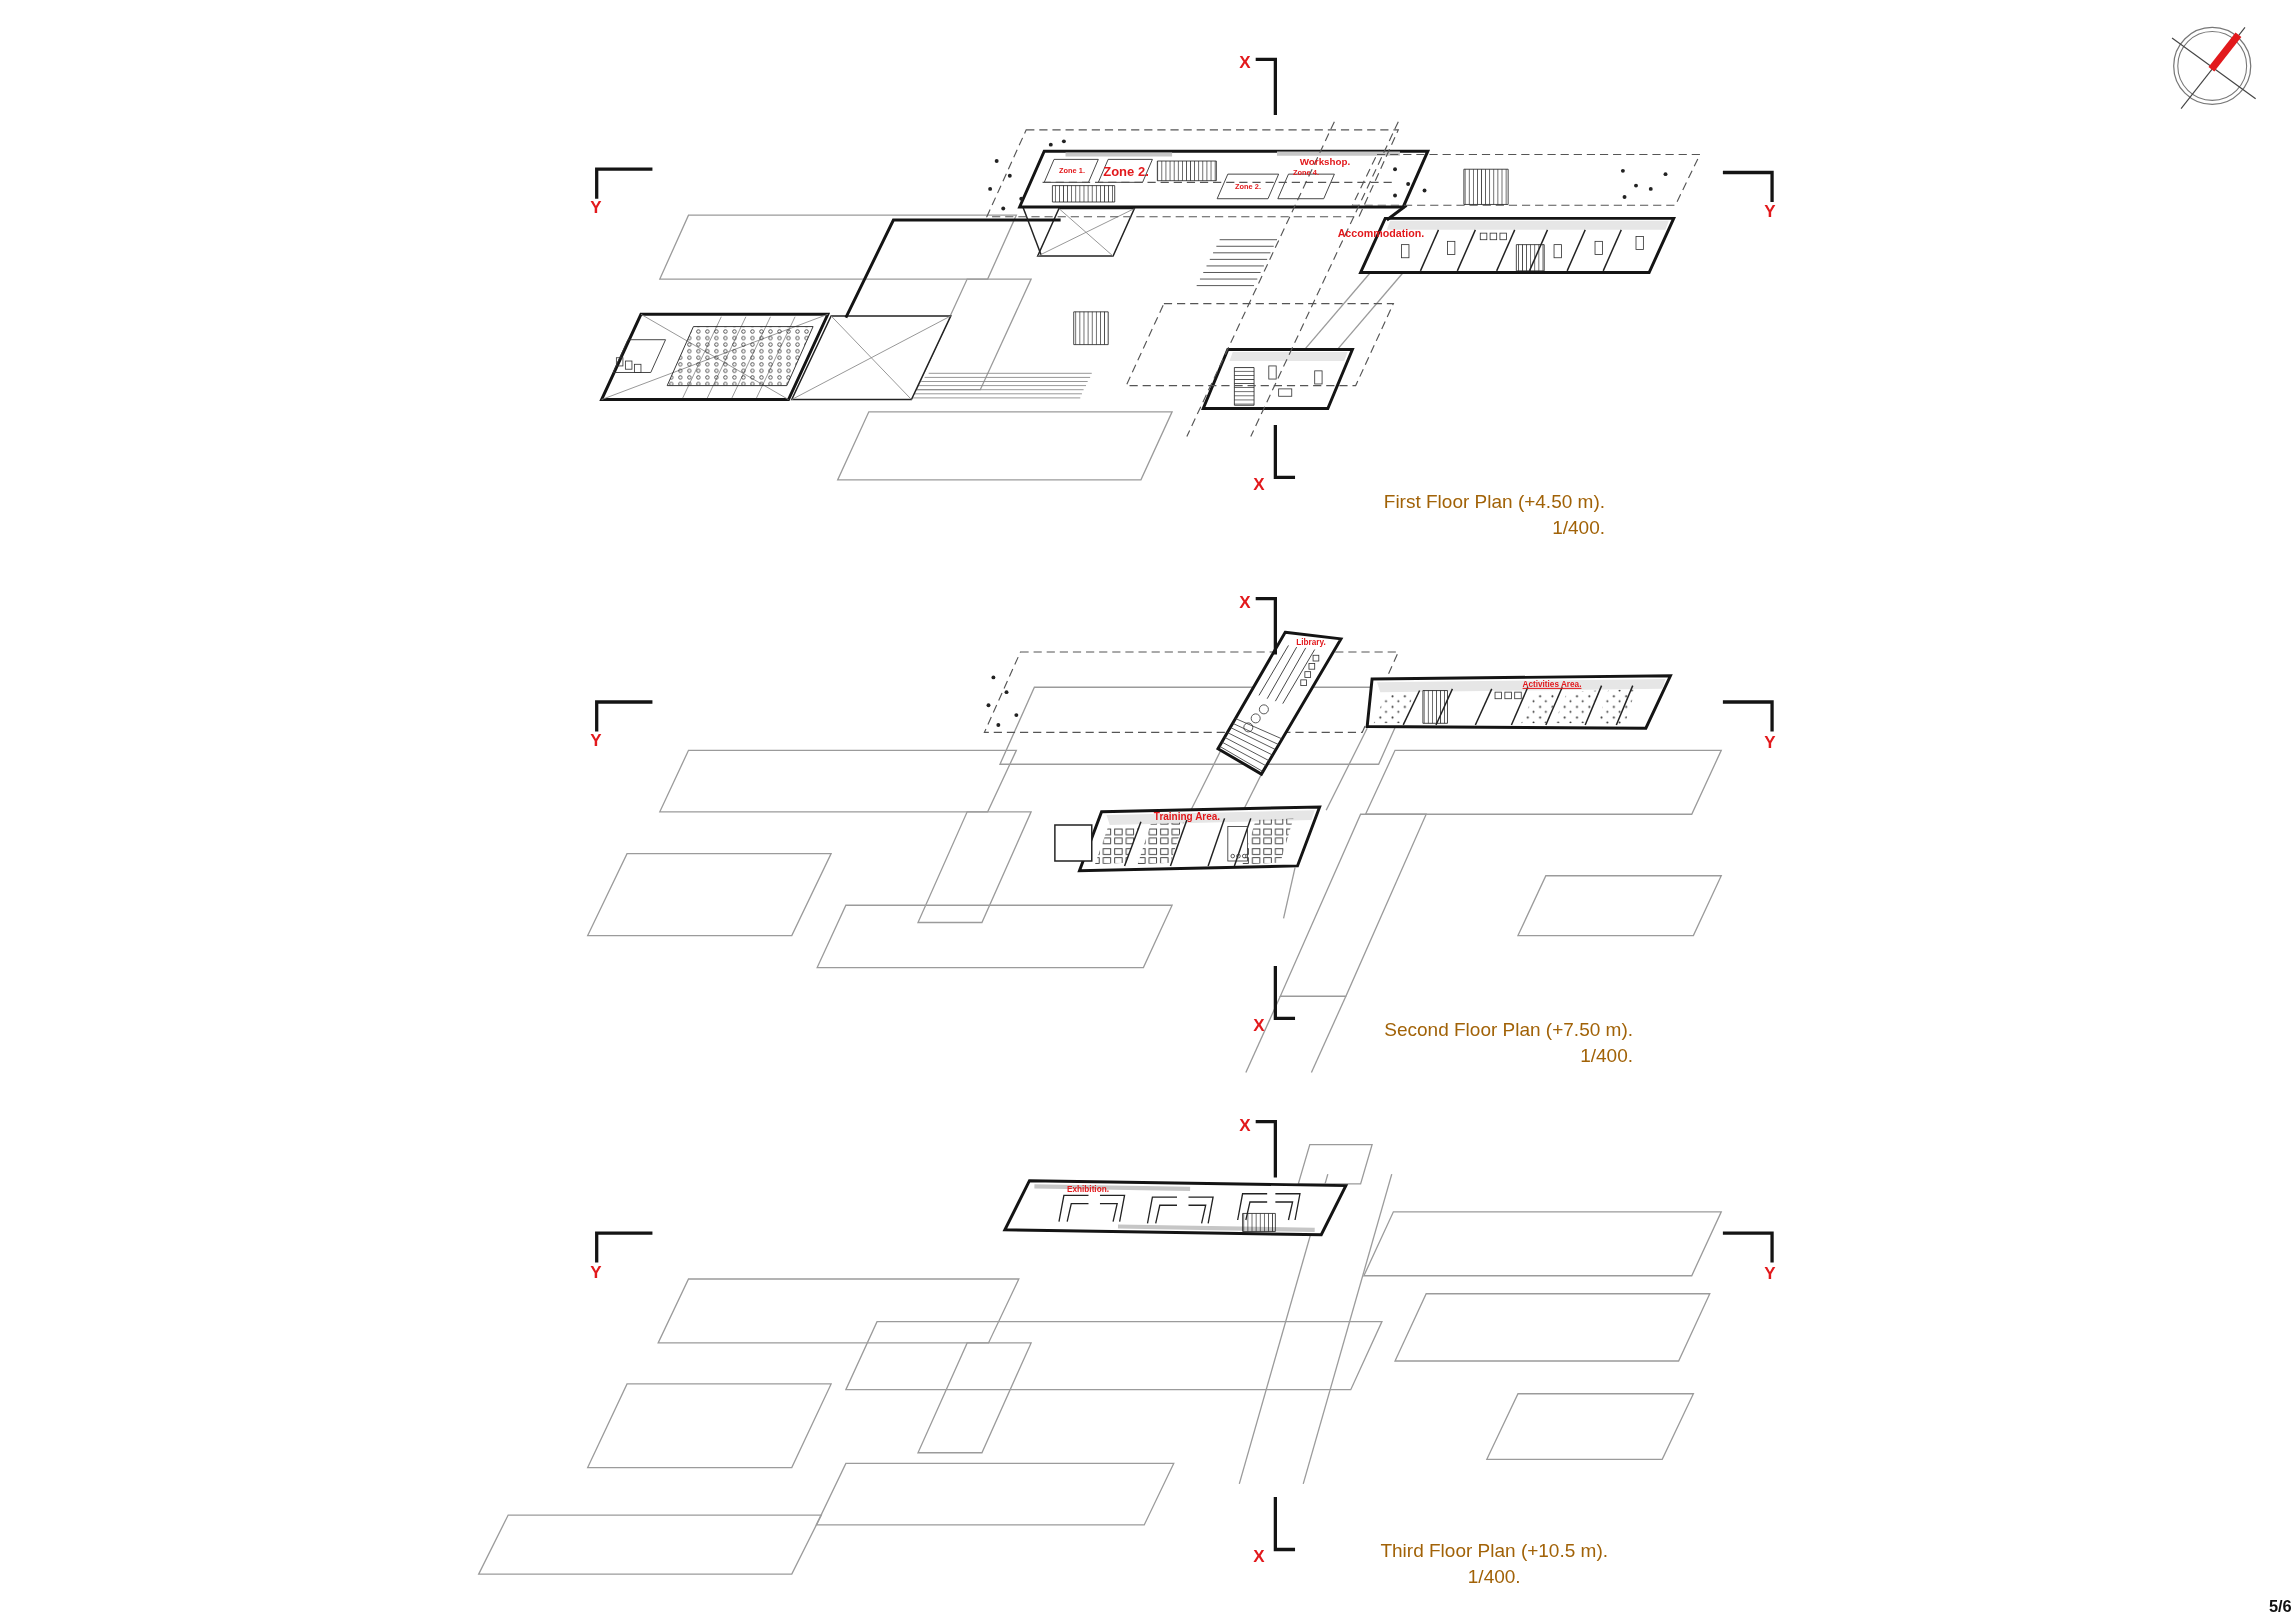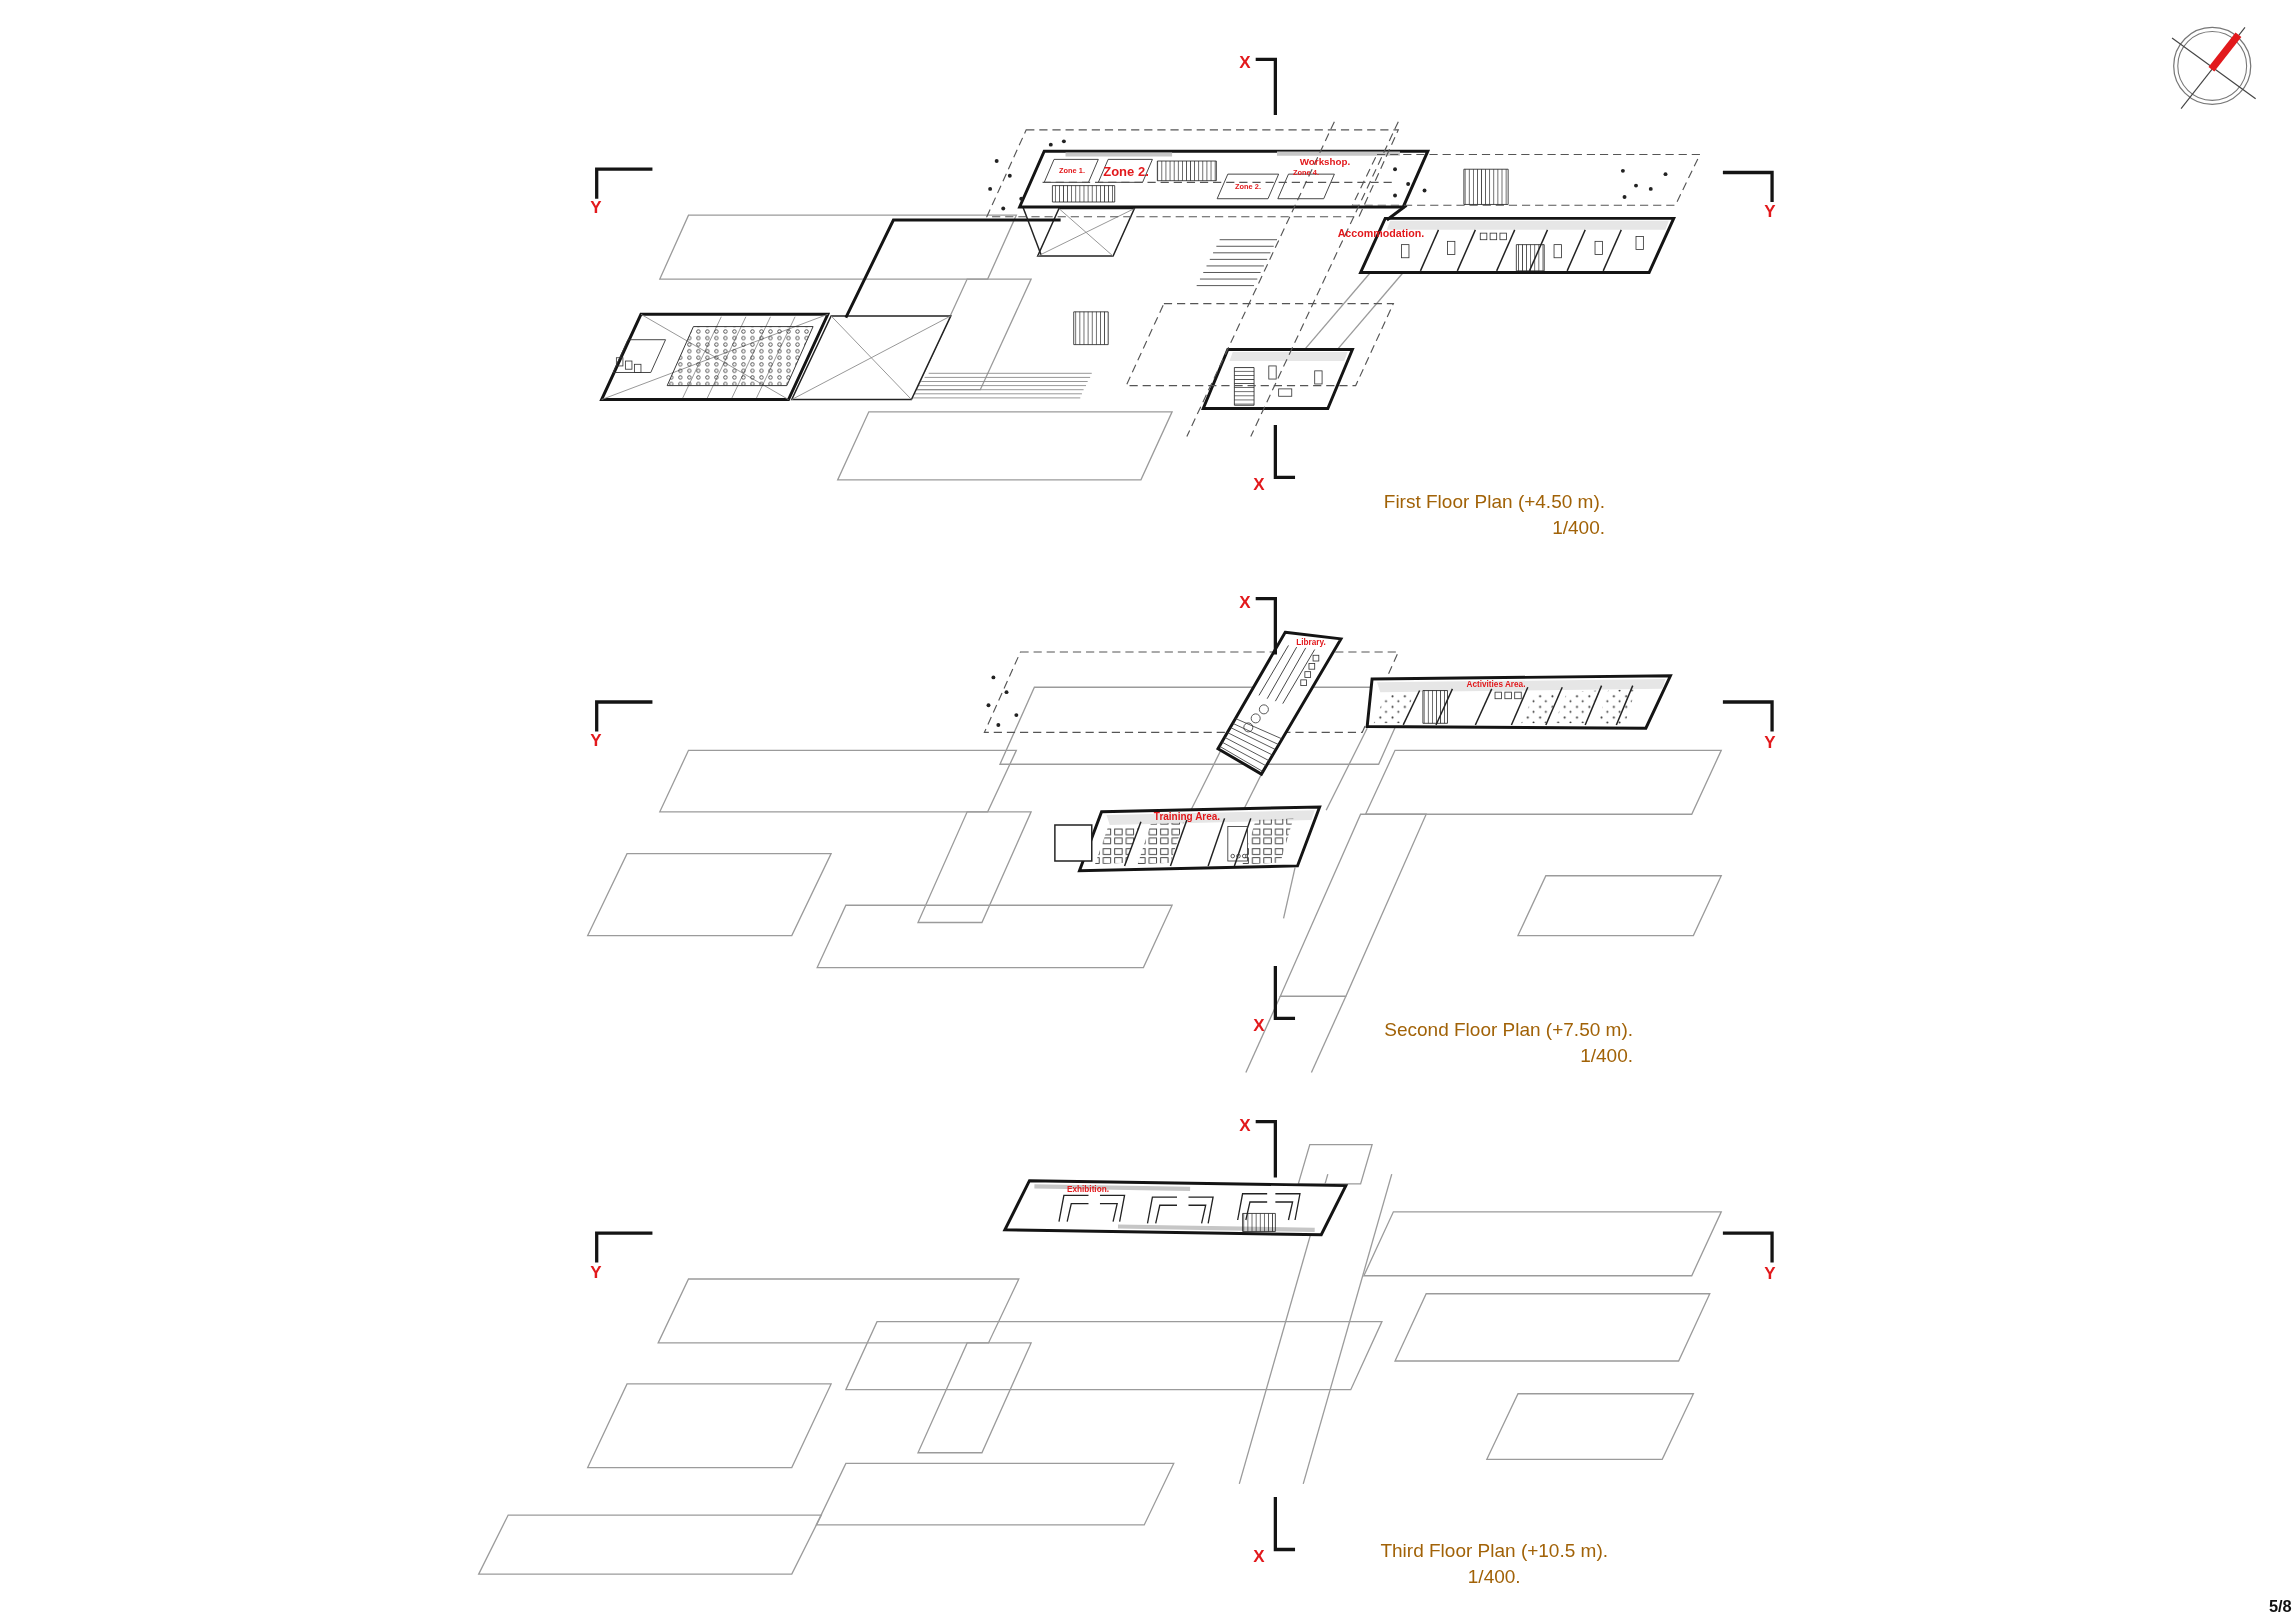--- a/index.html
+++ b/index.html
@@ -345,21 +345,21 @@
 </svg>
 
   <div class="lbl" style="left: 1072px; top: 171px; font-size: 7.4px; color: rgb(226, 25, 28);">Zone 1.</div>
   <div class="lbl" style="left: 1126px; top: 171px; font-size: 13px; color: rgb(226, 25, 28);">Zone 2.</div>
   <div class="lbl" style="left: 1248px; top: 187px; font-size: 7.4px; color: rgb(226, 25, 28);">Zone 2.</div>
   <div class="lbl" style="left: 1306px; top: 173px; font-size: 7.4px; color: rgb(226, 25, 28);">Zone 4.</div>
   <div class="lbl" style="left: 1281px; top: 162px; font-size: 9.8px; color: rgb(226, 25, 28); margin-left: 44px;">Workshop.</div>
   <div class="lbl" style="left: 1381px; top: 233px; font-size: 10.7px; color: rgb(226, 25, 28);">Accommodation.</div>
 
   <div class="lbl" style="left: 1311px; top: 643px; font-size: 8.2px; color: rgb(226, 25, 28);">Library.</div>
-  <div class="lbl" style="left: 1496px; top: 685px; font-size: 8.2px; color: rgb(226, 25, 28);">Activities Area.</div>
+  <div class="lbl" style="left: 1552px; top: 685px; font-size: 8.2px; color: rgb(226, 25, 28); text-decoration: underline;">Activities Area.</div>
   <div class="lbl" style="left: 1187px; top: 817px; font-size: 10px; color: rgb(226, 25, 28);">Training Area.</div>
 
   <div class="lbl" style="left: 1088px; top: 1190px; font-size: 8.2px; color: rgb(226, 25, 28);">Exhibition.</div>
 
   <div class="xy" style="left: 1245px; top: 62px; color: rgb(226, 25, 28);">X</div>
   <div class="xy" style="left: 1259px; top: 484px; color: rgb(226, 25, 28);">X</div>
   <div class="xy" style="left: 596px; top: 207px; color: rgb(226, 25, 28);">Y</div>
   <div class="xy" style="left: 1770px; top: 211px; color: rgb(226, 25, 28);">Y</div>
 
   <div class="xy" style="left: 1245px; top: 602px; color: rgb(226, 25, 28);">X</div>
@@ -378,15 +378,15 @@
   </div>
   <div class="plan-title" style="right:662px;top:1017px;">
     <div>Second Floor Plan (+7.50 m).</div>
     <div>1/400.</div>
   </div>
   <div class="plan-title" style="right:687px;top:1538px;text-align:center;">
     <div>Third Floor Plan (+10.5 m).</div>
     <div>1/400.</div>
   </div>
 
-  <div id="page-num">5/8</div>
+  <div id="page-num">5/6</div>
 </div>
 
 
 </body></html>

